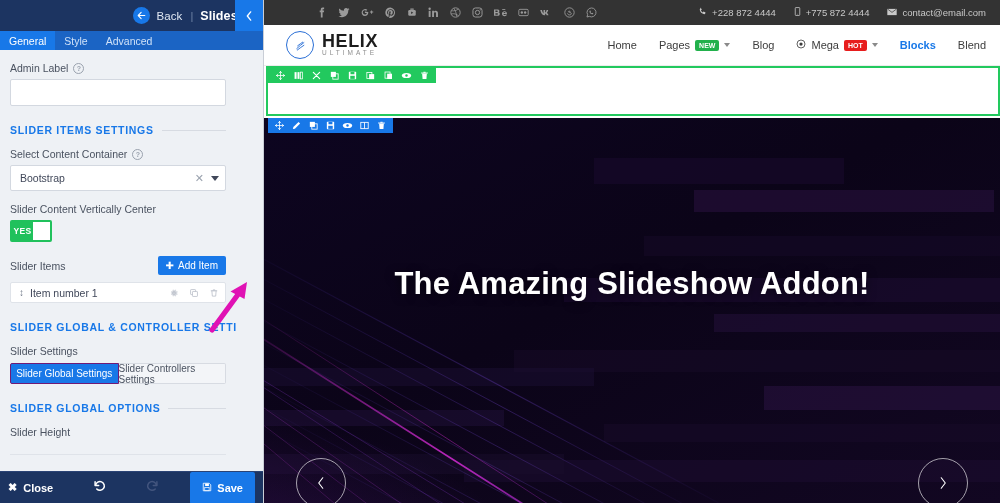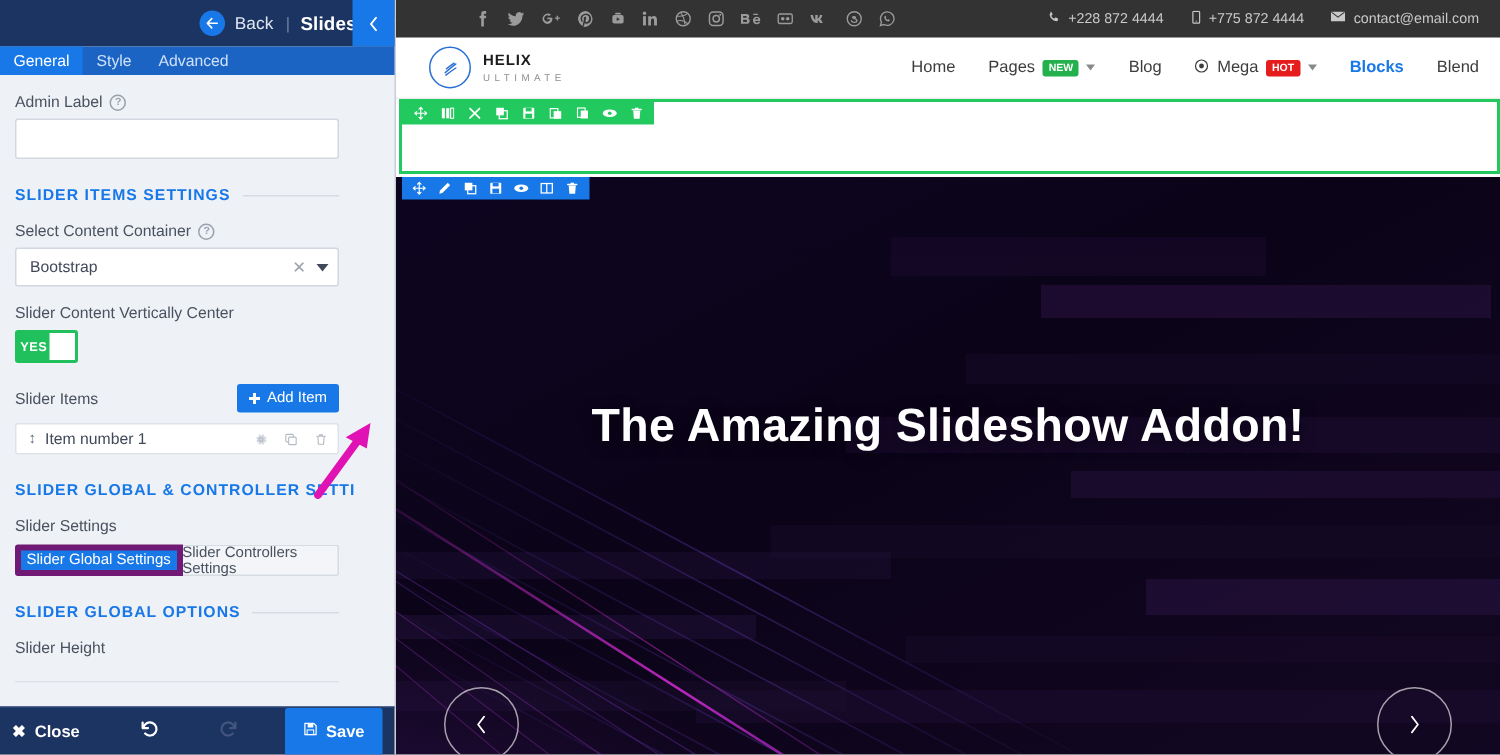--- a/index.html
+++ b/index.html
@@ -106,21 +106,21 @@
   }
   .item-row .handle{color:#6c7585;font-size:10px;}
   .item-row .nm{flex:1;}
   .item-row .ic{color:#b4bac4;font-size:9.5px;margin-left:4px;display:inline-flex;}
 
   .seg{display:flex;margin-top:6px;height:21px;}
   .seg>div{
     flex:1;display:flex;align-items:center;justify-content:center;
     font-size:10px;box-sizing:border-box;
   }
-  .seg .a{background:#1878e8;color:#fff;border:4px solid #701a75;border-radius:2px 0 0 2px;}
+  .seg .a{background:#1878e8;color:#fff;border:1px solid #701a75;border-radius:2px 0 0 2px;}
   .seg .b{background:#f3f5f8;color:#4a5260;border:1px solid #d7dbe2;border-left:none;border-radius:0 2px 2px 0;}
 
   .hr-soft{height:1px;background:#dfe3e9;margin-top:16px;}
 
   .device-row{
     position:absolute;left:0;right:0;bottom:6px;display:flex;align-items:center;
     justify-content:center;gap:14px;
   }
   .device-ic{
     width:22px;height:22px;border-radius:50%;display:flex;align-items:center;
@@ -156,21 +156,21 @@
 
   .navbar{
     height:41px;background:#ffffff;display:flex;align-items:center;
     padding:0 14px 0 22px;box-sizing:border-box;border-bottom:1px solid #ededed;
   }
   .logo{display:flex;align-items:center;gap:8px;}
   .logo-mark{
     width:26px;height:26px;border-radius:50%;border:1.5px solid #2a6fd6;
     display:flex;align-items:center;justify-content:center;
   }
-  .logo-txt .a{font-size:10px;font-weight:bold;color:#1d1d1d;letter-spacing:.6px;line-height:14px;}
+  .logo-txt .a{font-size:18px;font-weight:bold;color:#1d1d1d;letter-spacing:.6px;line-height:14px;}
   .logo-txt .b{font-size:6.5px;color:#8e8e8e;letter-spacing:3px;line-height:9px;}
   .menu{margin-left:auto;display:flex;align-items:center;gap:22px;}
   .menu .m{font-size:11px;color:#3c3c3c;display:flex;align-items:center;gap:5px;}
   .menu .m.blue{color:#1878e8;font-weight:bold;}
   .badge{
     font-size:7px;font-weight:bold;color:#fff;border-radius:2px;padding:2px 4px;line-height:7px;
   }
   .badge.new{background:#22b14c;}
   .badge.hot{background:#e71d1d;}
   .caret-sm{width:0;height:0;border-left:3.5px solid transparent;border-right:3.5px solid transparent;border-top:4px solid #8a8a8a;}

